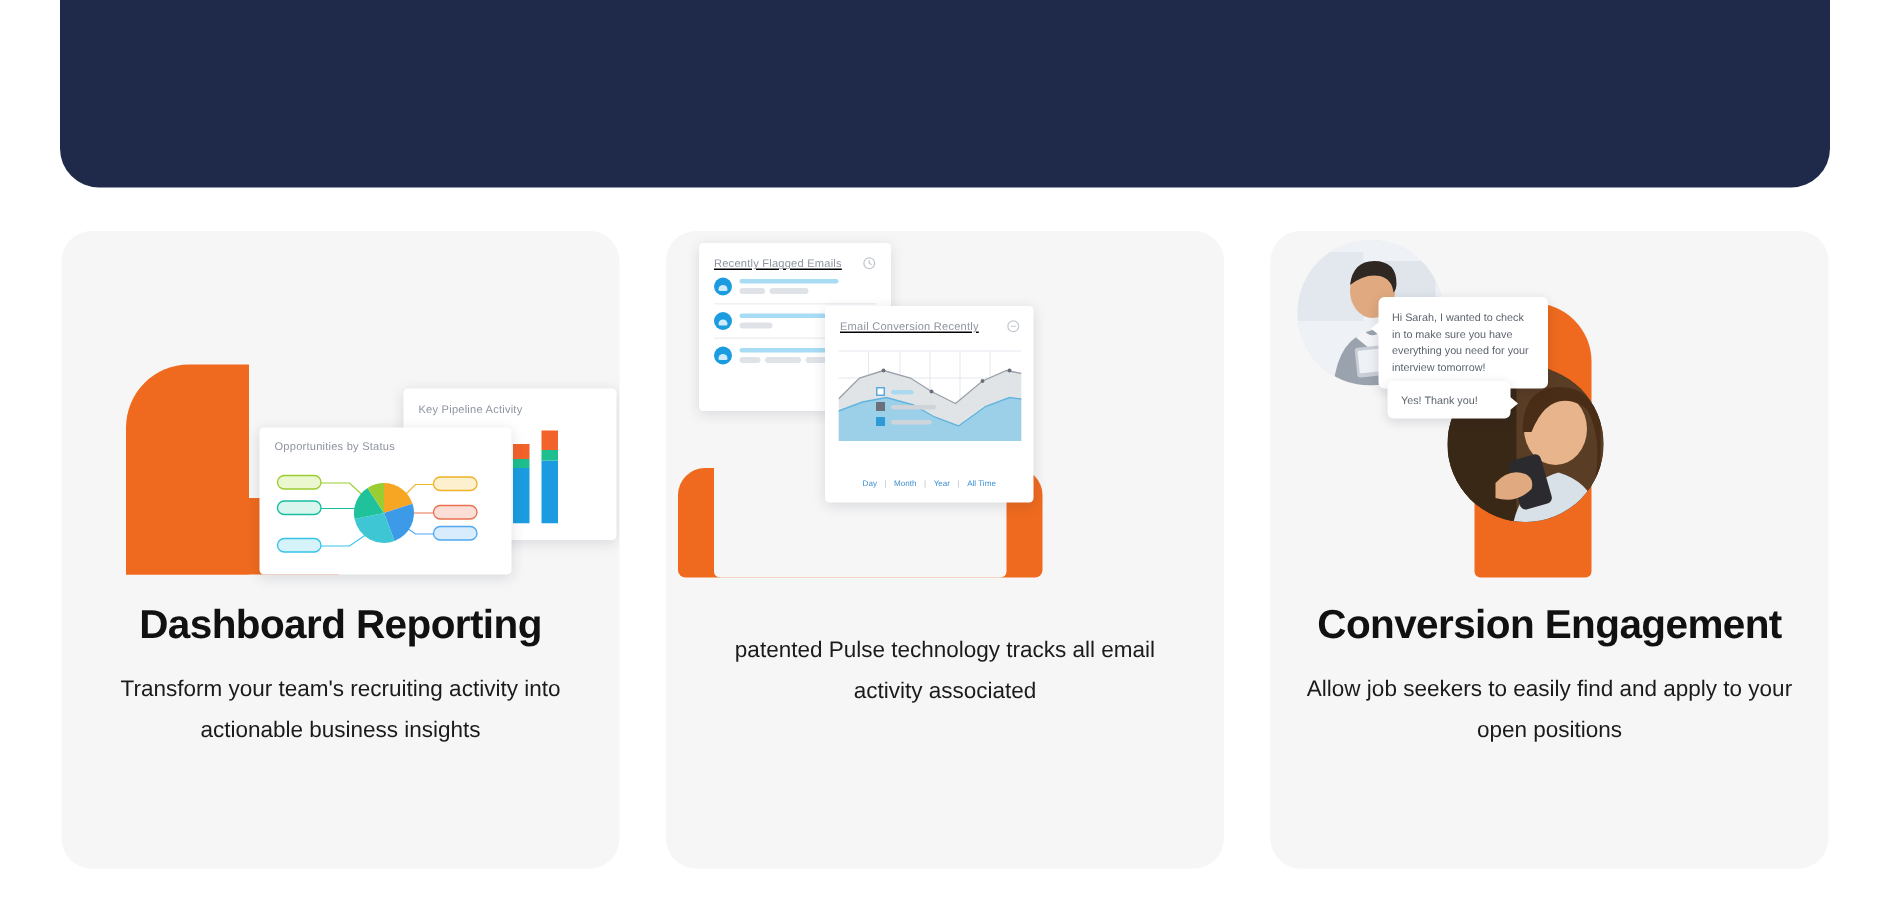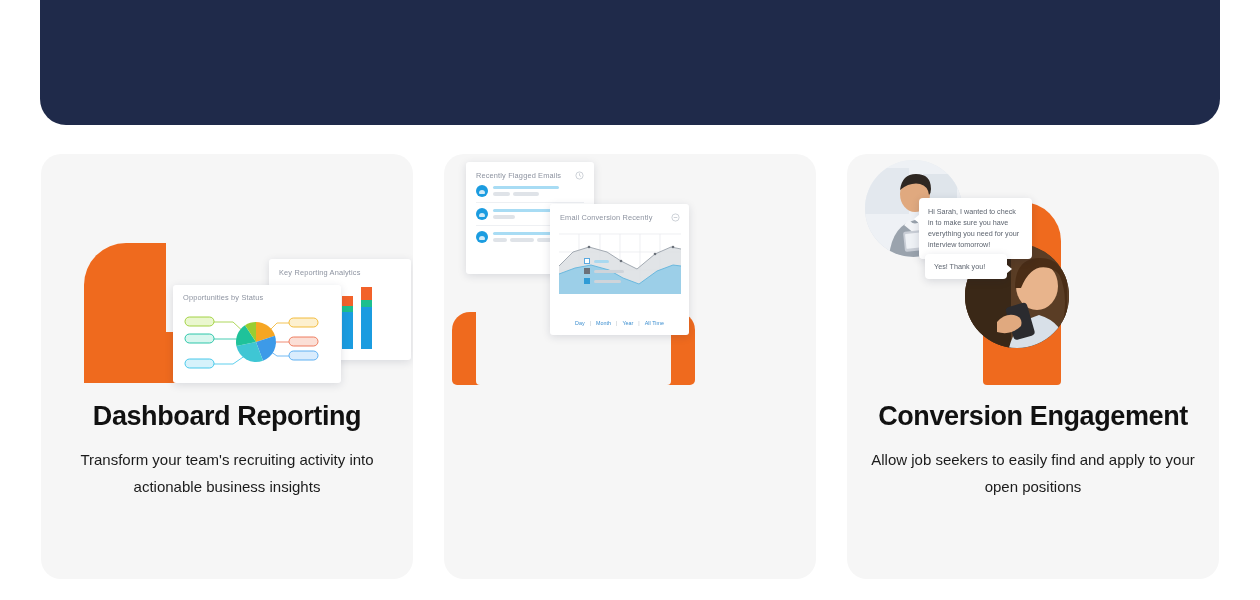--- a/index.html
+++ b/index.html
@@ -75,20 +75,21 @@
     position: absolute;
     left: 43px; top: 178px;
     width: 142px; height: 51px;
     background: #ef6a1e;
   }
   .panel {
     position: absolute;
     background: #ffffff;
     border-radius: 3px;
     box-shadow: 0 2px 9px rgba(20,30,60,0.13);
+    text-decoration: underline;
   }
   .panel-label {
     position: absolute;
     color: #8d93a0;
     font-size: 7.4px;
     letter-spacing: .15px;
     white-space: nowrap;
   }
   .c1-win {
     left: 83px; top: 86px; width: 140px; height: 104px;
@@ -206,21 +207,21 @@
 
   <div class="cards">
 
     <div class="card">
       <div class="illus">
         <div class="c1-orange"></div>
         <div class="c1-orange2"></div>
 
 
         <div class="panel c1-key">
-          <div class="panel-label" style="left:10px; top:9px;">Key Reporting Analytics</div>
+          <div class="panel-label" style="left:10px; top:9px;">Key Pipeline Activity</div>
           <svg style="position:absolute;left:12px;top:26px;" width="118" height="64">
             <g>
               <rect x="4" y="30" width="11" height="34" fill="#1b9ce0"></rect>
               <rect x="4" y="24" width="11" height="6" fill="#1dbf8e"></rect>
               <rect x="4" y="16" width="11" height="8" fill="#f2622a"></rect>
 
               <rect x="23" y="33" width="11" height="31" fill="#1b9ce0"></rect>
               <rect x="23" y="27" width="11" height="6" fill="#1dbf8e"></rect>
               <rect x="23" y="18" width="11" height="9" fill="#f2622a"></rect>
 
@@ -375,20 +376,21 @@
             <span style="font-size:5.4px;color:#b9c0c8;">|</span>
             <span style="font-size:5.4px;color:#3d8fd0;">Month</span>
             <span style="font-size:5.4px;color:#b9c0c8;">|</span>
             <span style="font-size:5.4px;color:#3d8fd0;">Year</span>
             <span style="font-size:5.4px;color:#b9c0c8;">|</span>
             <span style="font-size:5.4px;color:#3d8fd0;">All Time</span>
           </div>
         </div>
       </div>
 
+      <div class="card-desc">patented Pulse technology tracks all email activity associated</div>
     </div>
 
     <div class="card">
       <div class="illus">
         <div class="c3-arch"></div>
 
         <div class="c3-photo-a">
           <svg width="97" height="97" viewBox="0 0 97 97">
             <rect width="97" height="97" fill="#eef1f5"></rect>
             <rect x="0" y="8" width="44" height="46" fill="#e3e8ee"></rect>

